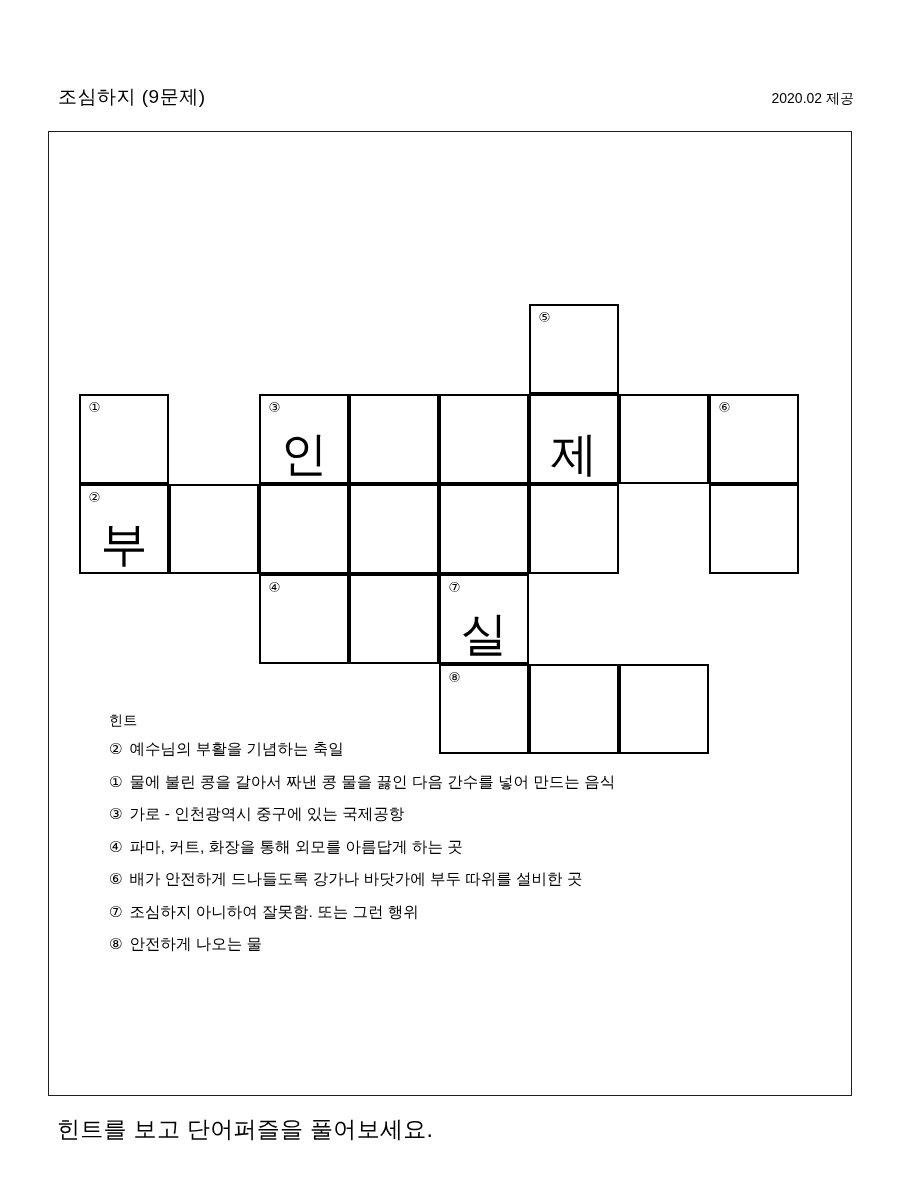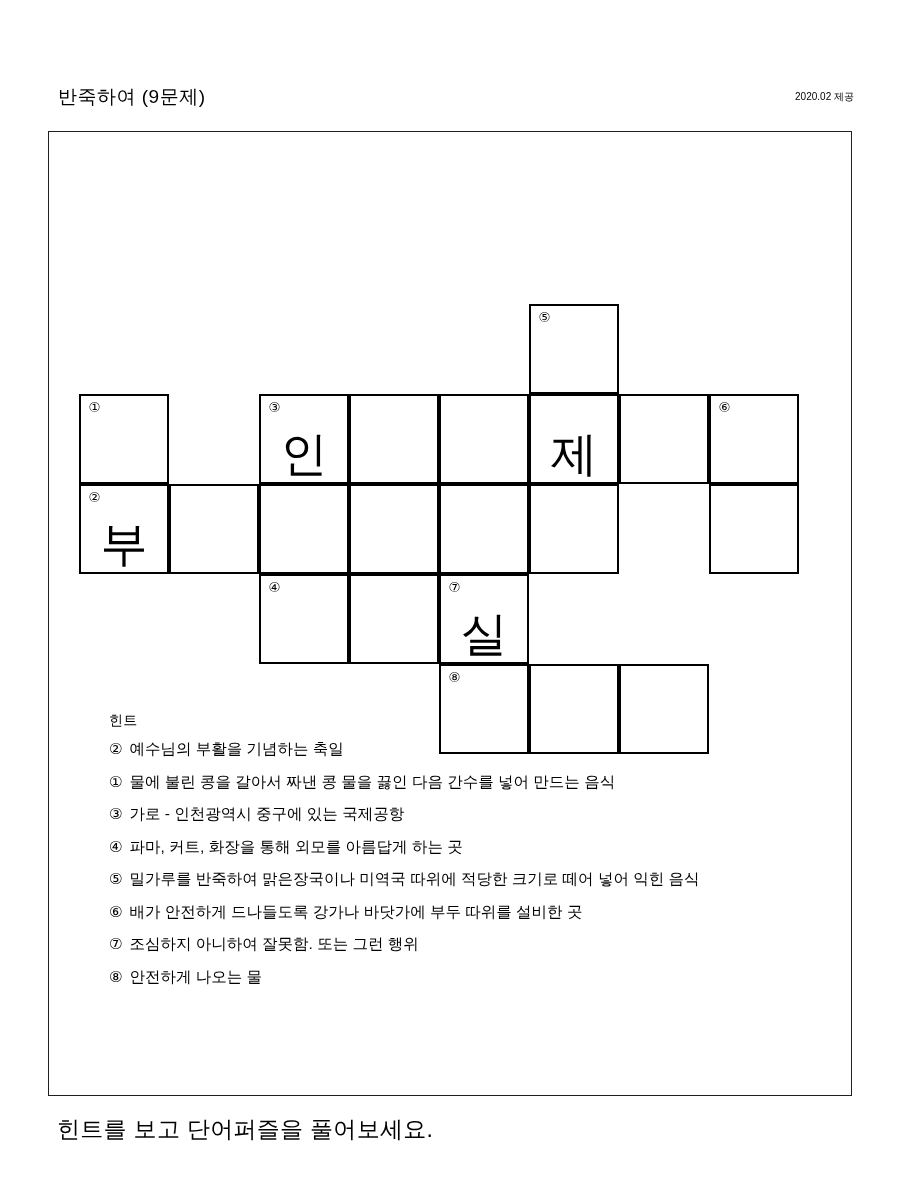--- a/index.html
+++ b/index.html
@@ -35,21 +35,21 @@
     left: 10px;
     top: 0;
     font-size: 19px;
     letter-spacing: 0.5px;
     white-space: nowrap;
   }
   .doc-stamp {
     position: absolute;
     right: 0;
     top: 6px;
-    font-size: 10px;
+    font-size: 14px;
     white-space: nowrap;
   }
 
   
   .sheet {
     position: absolute;
     left: 48px;
     top: 131px;
     width: 804px;
     height: 965px;
@@ -134,21 +134,21 @@
     letter-spacing: 0.3px;
     white-space: nowrap;
   }
 </style>
 </head>
 <body>
 
 <div class="page">
 
   <div class="header">
-    <div class="doc-title">반죽하여 (9문제)</div>
+    <div class="doc-title">조심하지 (9문제)</div>
     <div class="doc-stamp">2020.02 제공</div>
   </div>
 
   <div class="sheet">
 
     <div class="grid" id="grid">
         <div class="cell" style="left: 450px; top: 90px;">
           <span class="num">⑤</span>
           <span class="ch"></span>
         </div>
@@ -221,21 +221,20 @@
         </div>
       </div>
 
     <div class="hints">
       <div class="hints-title">힌트</div>
       <div id="hint-list">
           <div class="hint-row"><span class="bullet">②</span><span class="text">예수님의 부활을 기념하는 축일</span></div>
           <div class="hint-row"><span class="bullet">①</span><span class="text">물에 불린 콩을 갈아서 짜낸 콩 물을 끓인 다음 간수를 넣어 만드는 음식</span></div>
           <div class="hint-row"><span class="bullet">③</span><span class="text">가로 - 인천광역시 중구에 있는 국제공항</span></div>
           <div class="hint-row"><span class="bullet">④</span><span class="text">파마, 커트, 화장을 통해 외모를 아름답게 하는 곳</span></div>
-          <div class="hint-row"><span class="bullet">⑤</span><span class="text">밀가루를 반죽하여 맑은장국이나 미역국 따위에 적당한 크기로 떼어 넣어 익힌 음식</span></div>
           <div class="hint-row"><span class="bullet">⑥</span><span class="text">배가 안전하게 드나들도록 강가나 바닷가에 부두 따위를 설비한 곳</span></div>
           <div class="hint-row"><span class="bullet">⑦</span><span class="text">조심하지 아니하여 잘못함. 또는 그런 행위</span></div>
           <div class="hint-row"><span class="bullet">⑧</span><span class="text">안전하게 나오는 물</span></div>
         </div>
     </div>
 
   </div>
 
   <div class="footer">힌트를 보고 단어퍼즐을 풀어보세요.</div>
 

